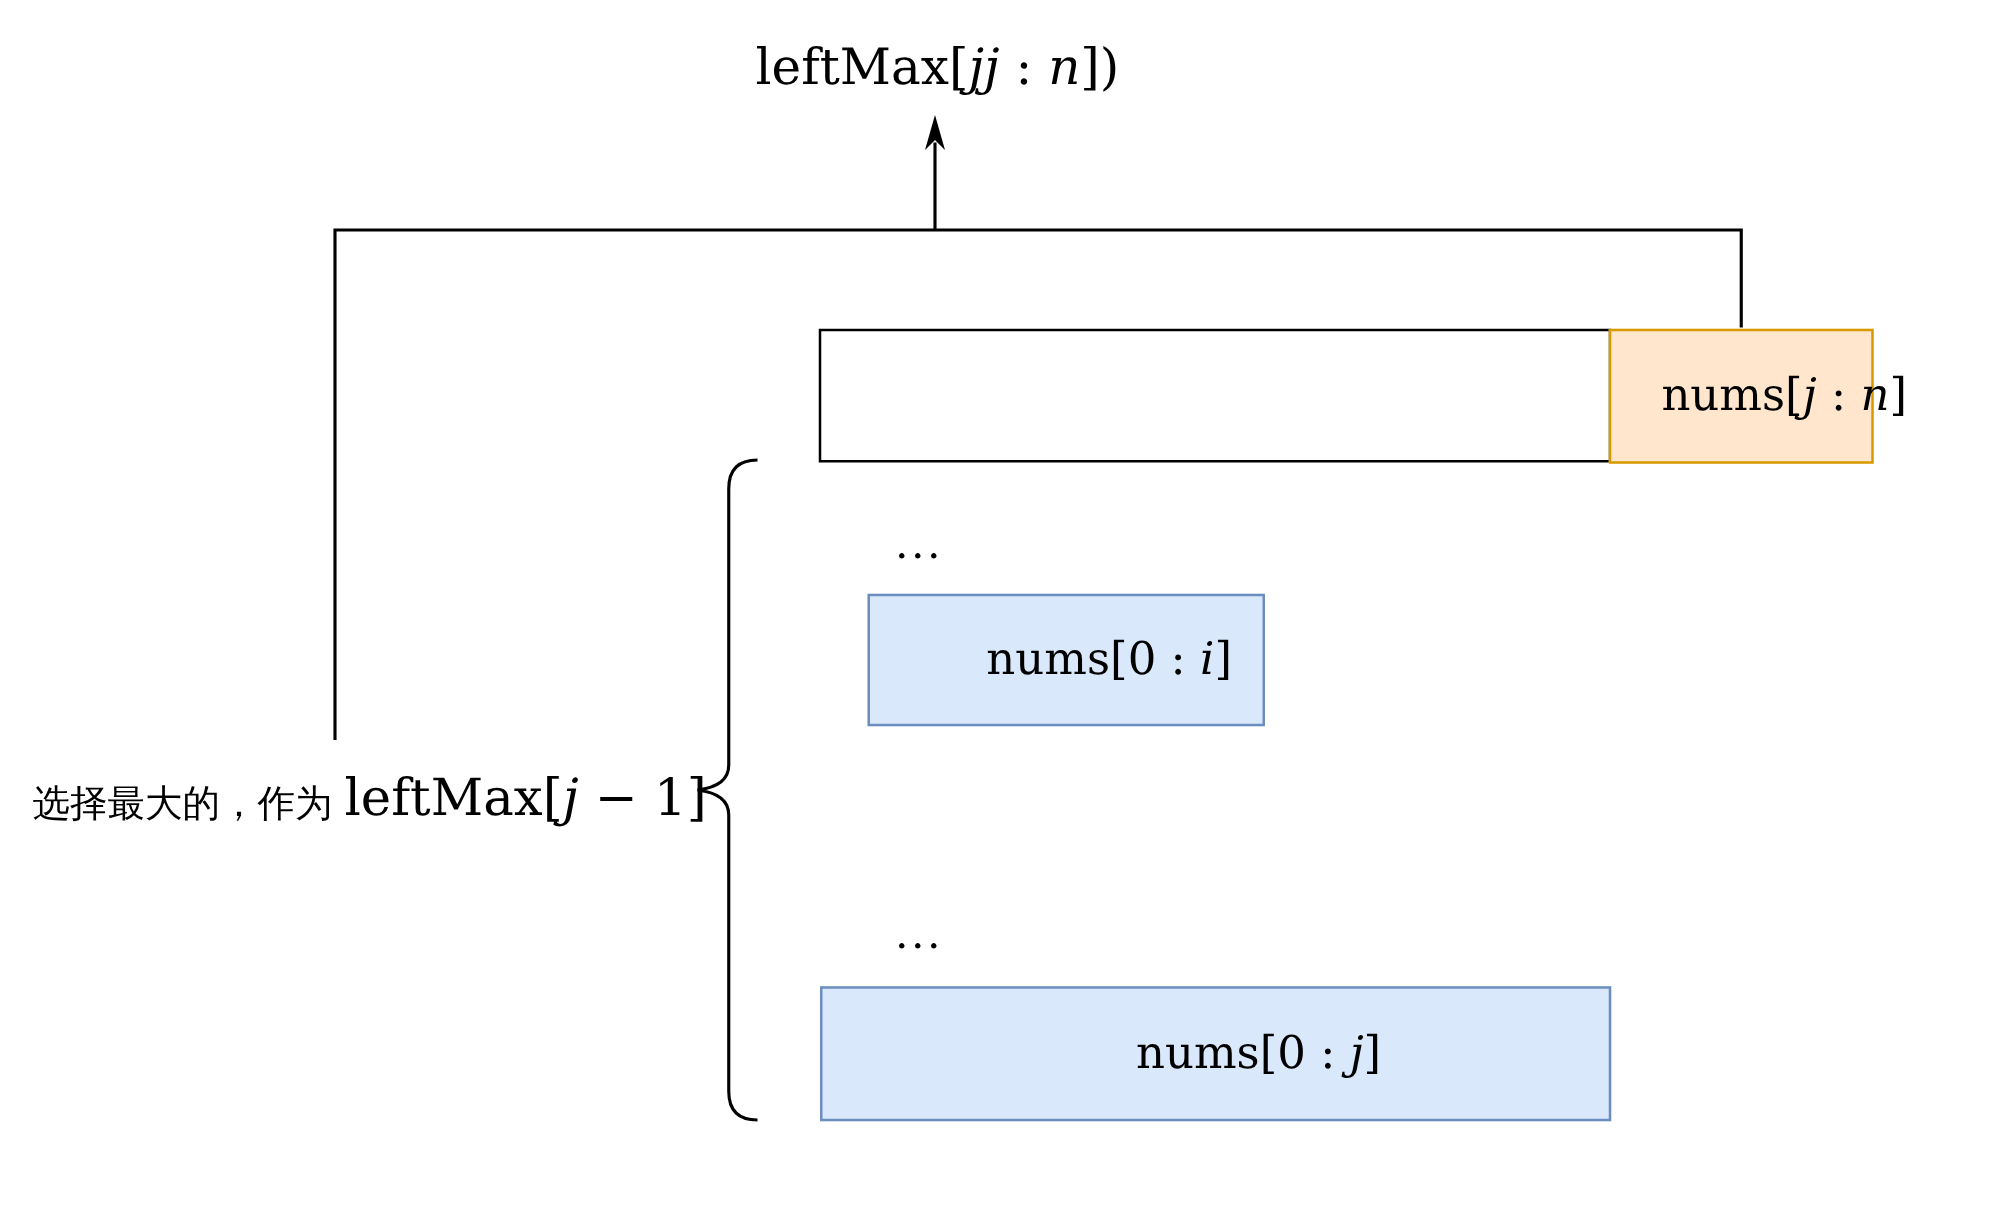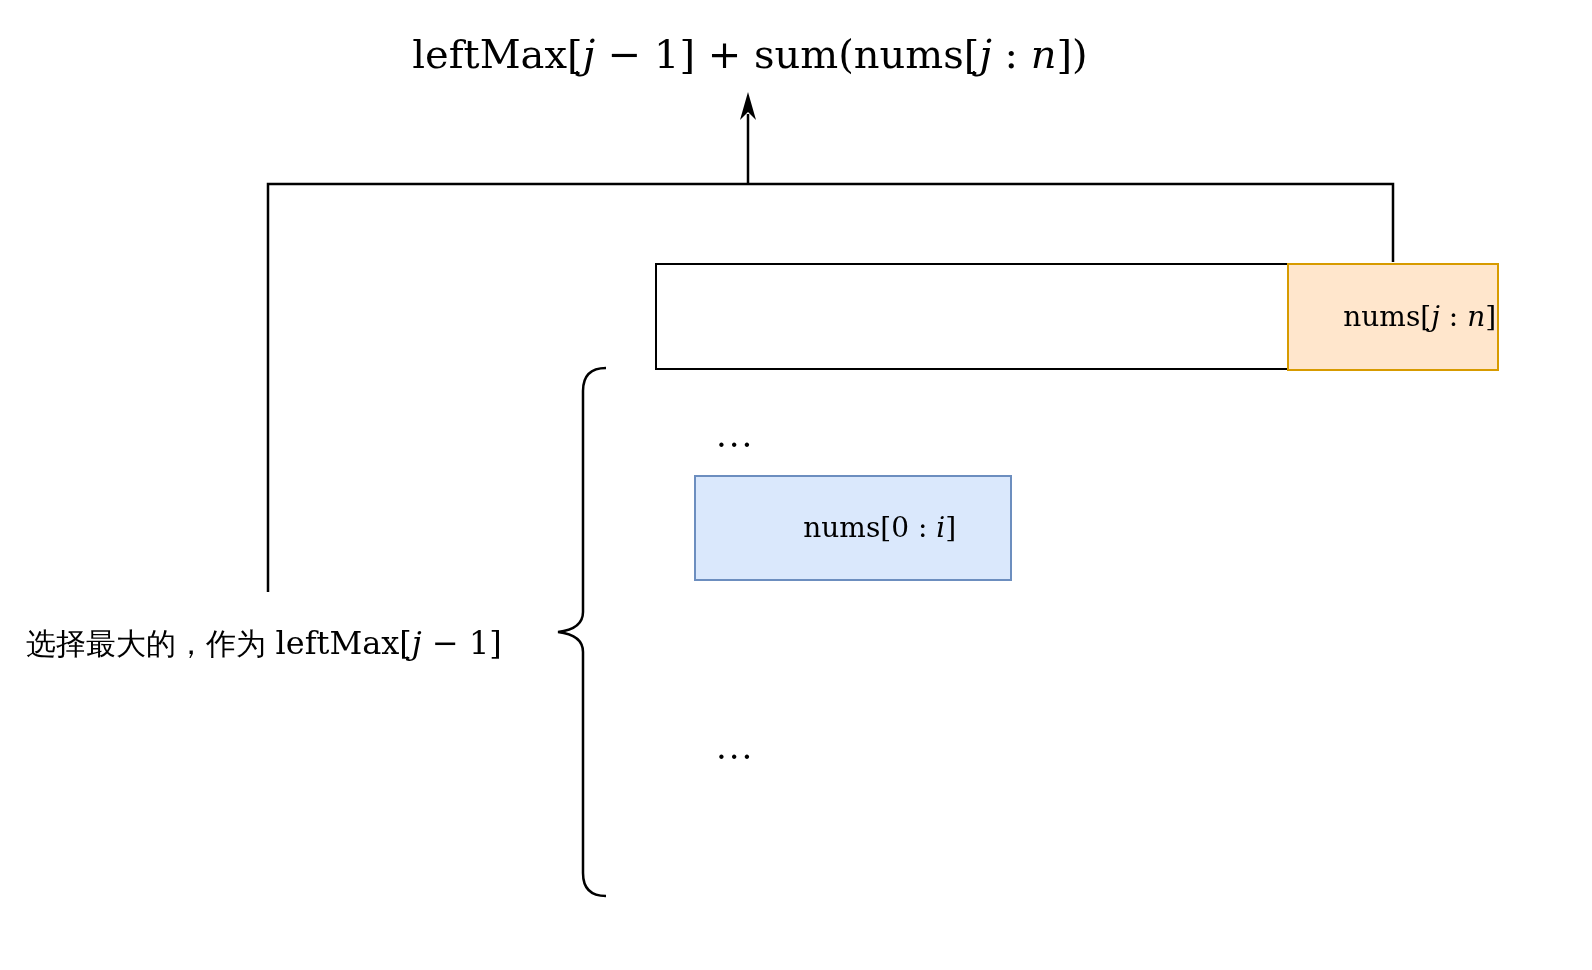--- a/index.html
+++ b/index.html
@@ -24,21 +24,21 @@
   .it{font-style:italic;}
   .cjk{font-family:"DejaVu Sans","Liberation Sans",sans-serif;}
   .formula{
     left:270px;top:24px;width:960px;height:60px;
     display:flex;align-items:center;justify-content:center;
     font-size:40px;line-height:1;white-space:pre;
   }
   .box{
     box-sizing:border-box;
     display:flex;align-items:center;justify-content:center;
-    font-size:28px;line-height:1;white-space:pre;
+    font-size:36px;line-height:1;white-space:pre;
   }
   .white-box{
     left:655px;top:263px;width:634px;height:107px;
     background:#fff;border:2.5px solid var(--line);
   }
   .orange-box{
     left:1287px;top:263px;width:212px;height:108px;
     background:var(--orange_fill);border:2.5px solid var(--orange_border);
     z-index:2;
   }
@@ -52,21 +52,21 @@
     font-size:34px;line-height:1;letter-spacing:2px;
     width:60px;text-align:left;
   }
   .ellipsis-top{left:716px;top:418px;}
   .ellipsis-bottom{left:716px;top:730px;}
   .side-note{
     left:26px;top:607px;height:52px;
     display:flex;align-items:flex-end;
     font-size:30px;line-height:1;white-space:pre;
   }
-  .side-note .math{font-size:32px;}
+  .side-note .math{font-size:41px;}
   svg.overlay{position:absolute;left:0;top:0;z-index:1;}
   .stroke{stroke:var(--line);stroke-width:2.5;fill:none;}
   .fillhead{fill:var(--line);stroke:none;}
 </style>
 </head>
 <body>
 
 <div class="canvas">
 
   <svg class="overlay" width="1592" height="970" viewBox="0 0 1592 970">
@@ -74,21 +74,21 @@
     <path class="stroke" d="M268,592 L268,184 L1393,184 L1393,262"></path>
 
     <path class="stroke" d="M748,184 L748,114"></path>
 
     <path class="fillhead" d="M748,92 L740,120 L748,112 L756,120 Z"></path>
 
     <path class="stroke" d="M606,368 Q583,368 583,391 L583,612 Q583,629 558,632 Q583,635 583,652 L583,873 Q583,896 606,896"></path>
   </svg>
 
   <div class="abs formula math">
-    <span>leftMax[</span><span class="it">j</span><span> − 1] + sum(nums[</span><span class="it">j</span><span> : </span><span class="it">n</span><span>])</span>
+    <span>leftMax[</span><span class="it">j</span><span class="it">j</span><span> : </span><span class="it">n</span><span>])</span>
   </div>
 
   <div class="abs box white-box"></div>
 
   <div class="abs box orange-box math">
     <span>
       <span>nums[</span><span class="it">j</span><span> : </span><span class="it">n</span><span>]</span>
     </span>
   </div>
 
@@ -96,18 +96,23 @@
 
   <div class="abs box blue-box box-i math">
     <span>
       <span>nums[0 : </span><span class="it">i</span><span>]</span>
     </span>
   </div>
 
 
   <div class="abs ellipsis math ellipsis-bottom">...</div>
 
+  <div class="abs box blue-box box-j math">
+    <span>
+      <span>nums[0 : </span><span class="it">j</span><span>]</span>
+    </span>
+  </div>
 
   <div class="abs side-note">
     <span class="cjk">选择最大的，作为 </span><span class="math"><span>leftMax[</span><span class="it">j</span><span> − 1]</span></span>
   </div>
 
 </div>
 
 </body></html>

